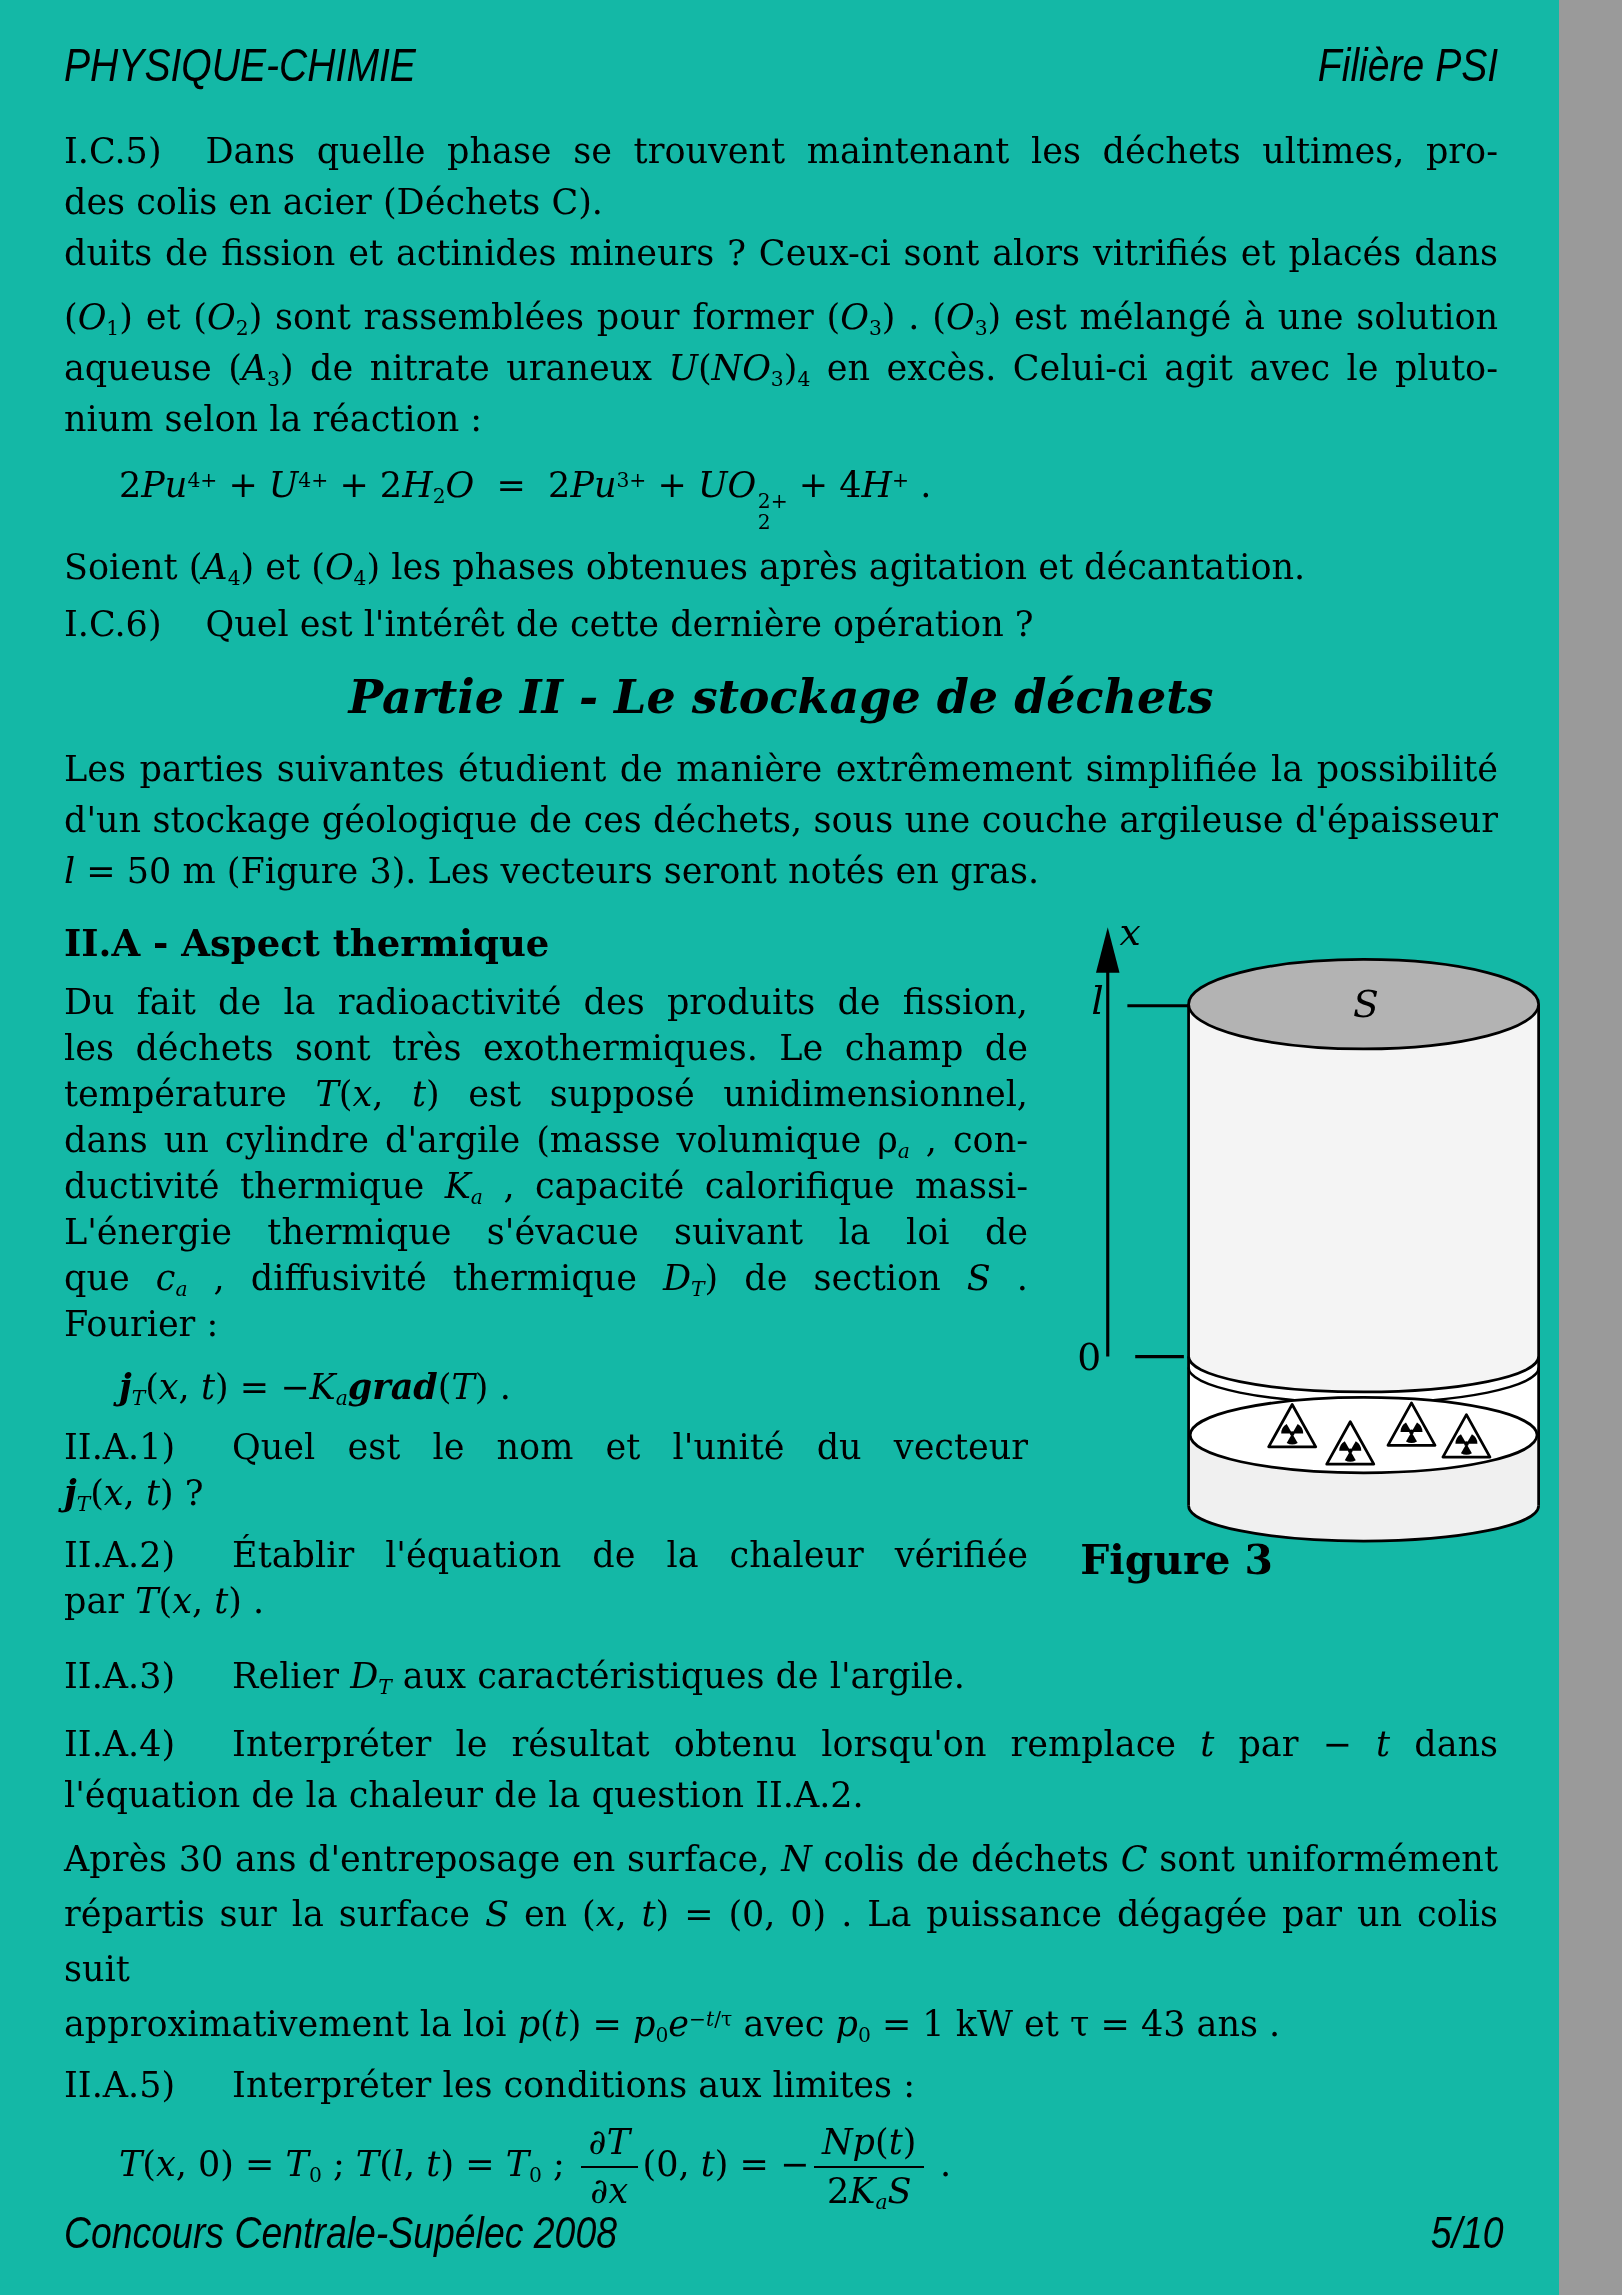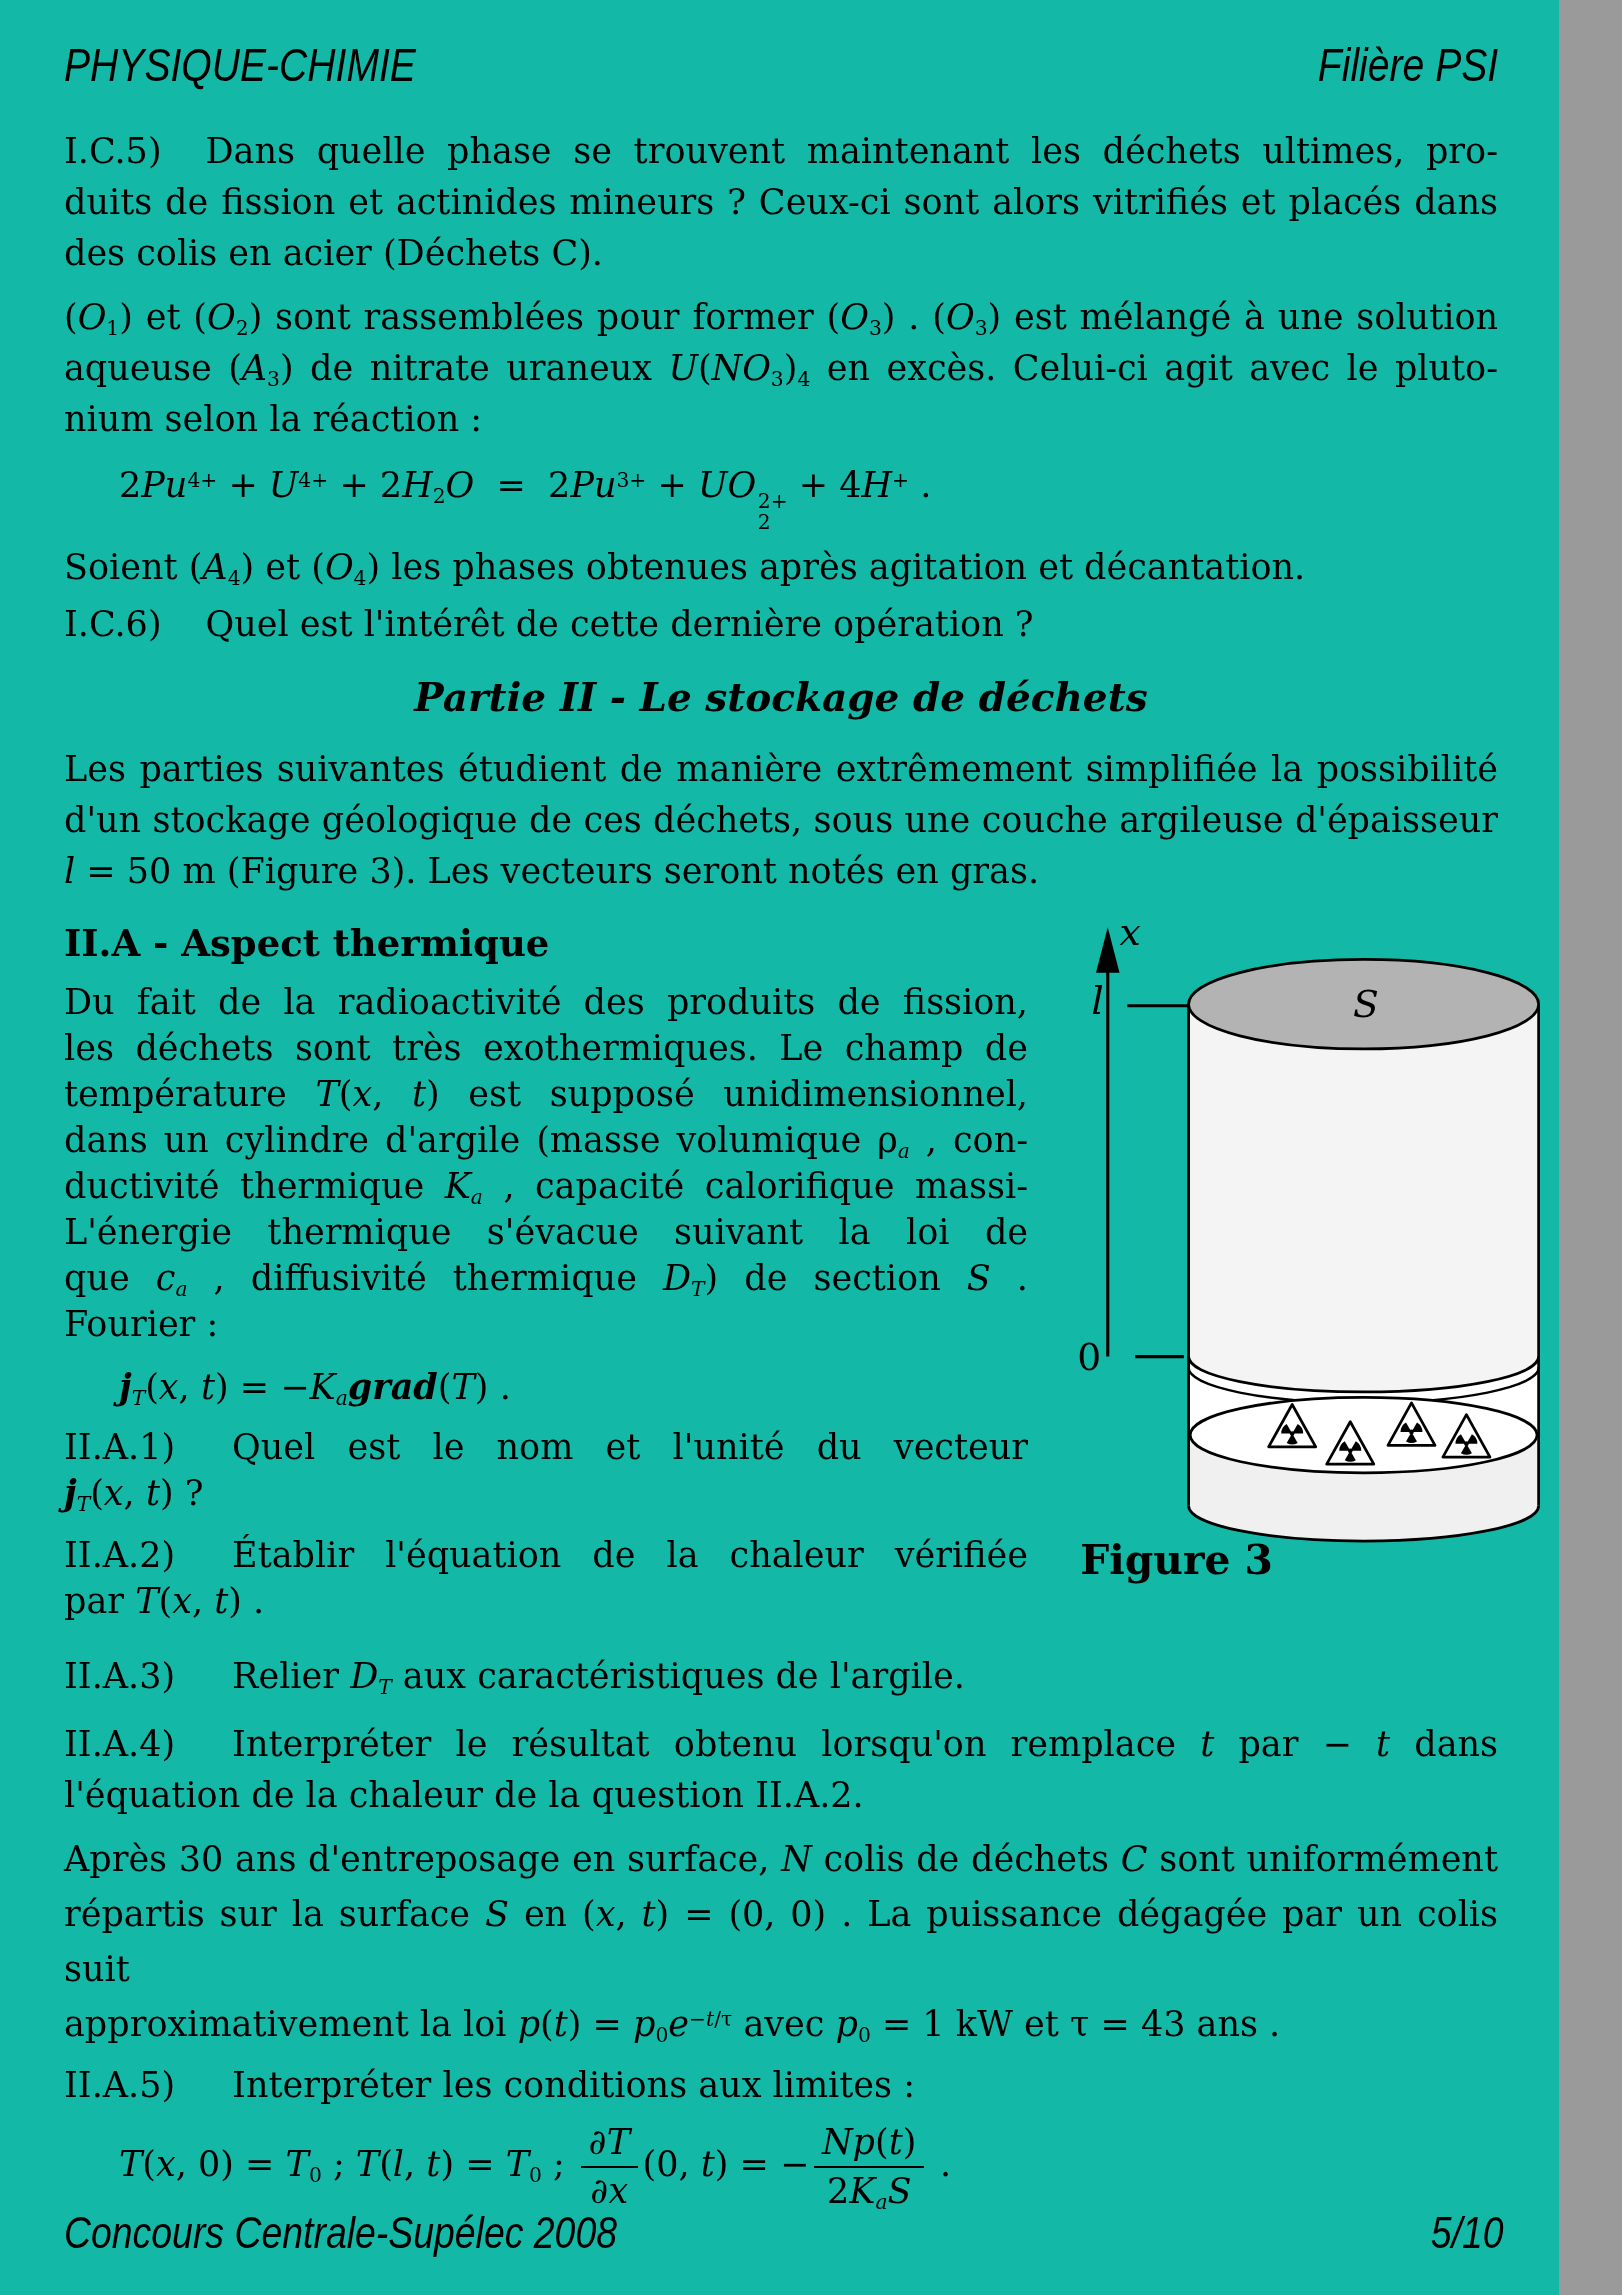--- a/index.html
+++ b/index.html
@@ -21,21 +21,21 @@
   .para{line-height:51px;}
   .tall .tl{line-height:55px;}
   .lc{width:964px;line-height:46px;}
   .tl{white-space:normal;}
   .j{text-align:justify;text-align-last:justify;}
   .qsp{display:inline-block;width:44px;}
   .qsp2{display:inline-block;width:57px;}
   sub,sup{font-size:.58em;line-height:0;}
   sub{vertical-align:-.3em;}
   sup{vertical-align:.5em;}
-  .title{font-weight:bold;font-style:italic;font-size:39px;line-height:55px;text-align:center;}
+  .title{font-weight:bold;font-style:italic;font-size:46px;line-height:55px;text-align:center;}
   .h2{font-weight:bold;font-size:37px;line-height:49px;}
   .eq{margin-left:119px;line-height:63px;}
   .stk{display:inline-flex;flex-direction:column;align-items:flex-start;vertical-align:-.55em;
        font-size:.58em;line-height:1.05;margin-left:1.6px;}
   .frac{display:inline-block;vertical-align:middle;text-align:center;margin:0 4.7px;line-height:1.15;}
   .frac .num{display:block;border-bottom:2.4px solid #000;padding:0 7.9px 3.1px;}
   .frac .den{display:block;padding-top:3.1px;}
   .fig{position:absolute;left:1074px;top:905px;width:518px;height:707px;}
 </style>
 </head>
@@ -43,22 +43,22 @@
 
 <div class="page">
 
   <div class="hdr">
     <span class="hdr-l">PHYSIQUE-CHIMIE</span>
     <span class="hdr-r">Filière PSI</span>
   </div>
 
   <div class="blk para" style="margin-top:35px;">
       <div class="tl j"><span class="qnum">I.C.5)</span><span class="qsp"></span>Dans quelle phase se trouvent maintenant les déchets ultimes, pro-</div>
+      <div class="tl">des colis en acier (Déchets C).</div>
       <div class="tl j">duits de fission et actinides mineurs ? Ceux-ci sont alors vitrifiés et placés dans</div>
-      <div class="tl">des colis en acier (Déchets C).</div>
     </div>
 
   <div class="blk para" style="margin-top:12.6px;">
       <div class="tl j">(<i>O</i><sub>1</sub>) et (<i>O</i><sub>2</sub>) sont rassemblées pour former (<i>O</i><sub>3</sub>) . (<i>O</i><sub>3</sub>) est mélangé à une solution</div>
       <div class="tl j">aqueuse (<i>A</i><sub>3</sub>) de nitrate uraneux <i>U</i>(<i>NO</i><sub>3</sub>)<sub>4</sub> en excès. Celui-ci agit avec le pluto-</div>
       <div class="tl">nium selon la réaction :</div>
     </div>
 
   <div class="blk eq" style="margin-top:9.4px;">2<i>Pu</i><sup>4+</sup> + <i>U</i><sup>4+</sup> + 2<i>H</i><sub>2</sub><i>O</i>&nbsp; = &nbsp;2<i>Pu</i><sup>3+</sup> + <i>UO</i><span class="stk">
         <span class="a">2+</span>

